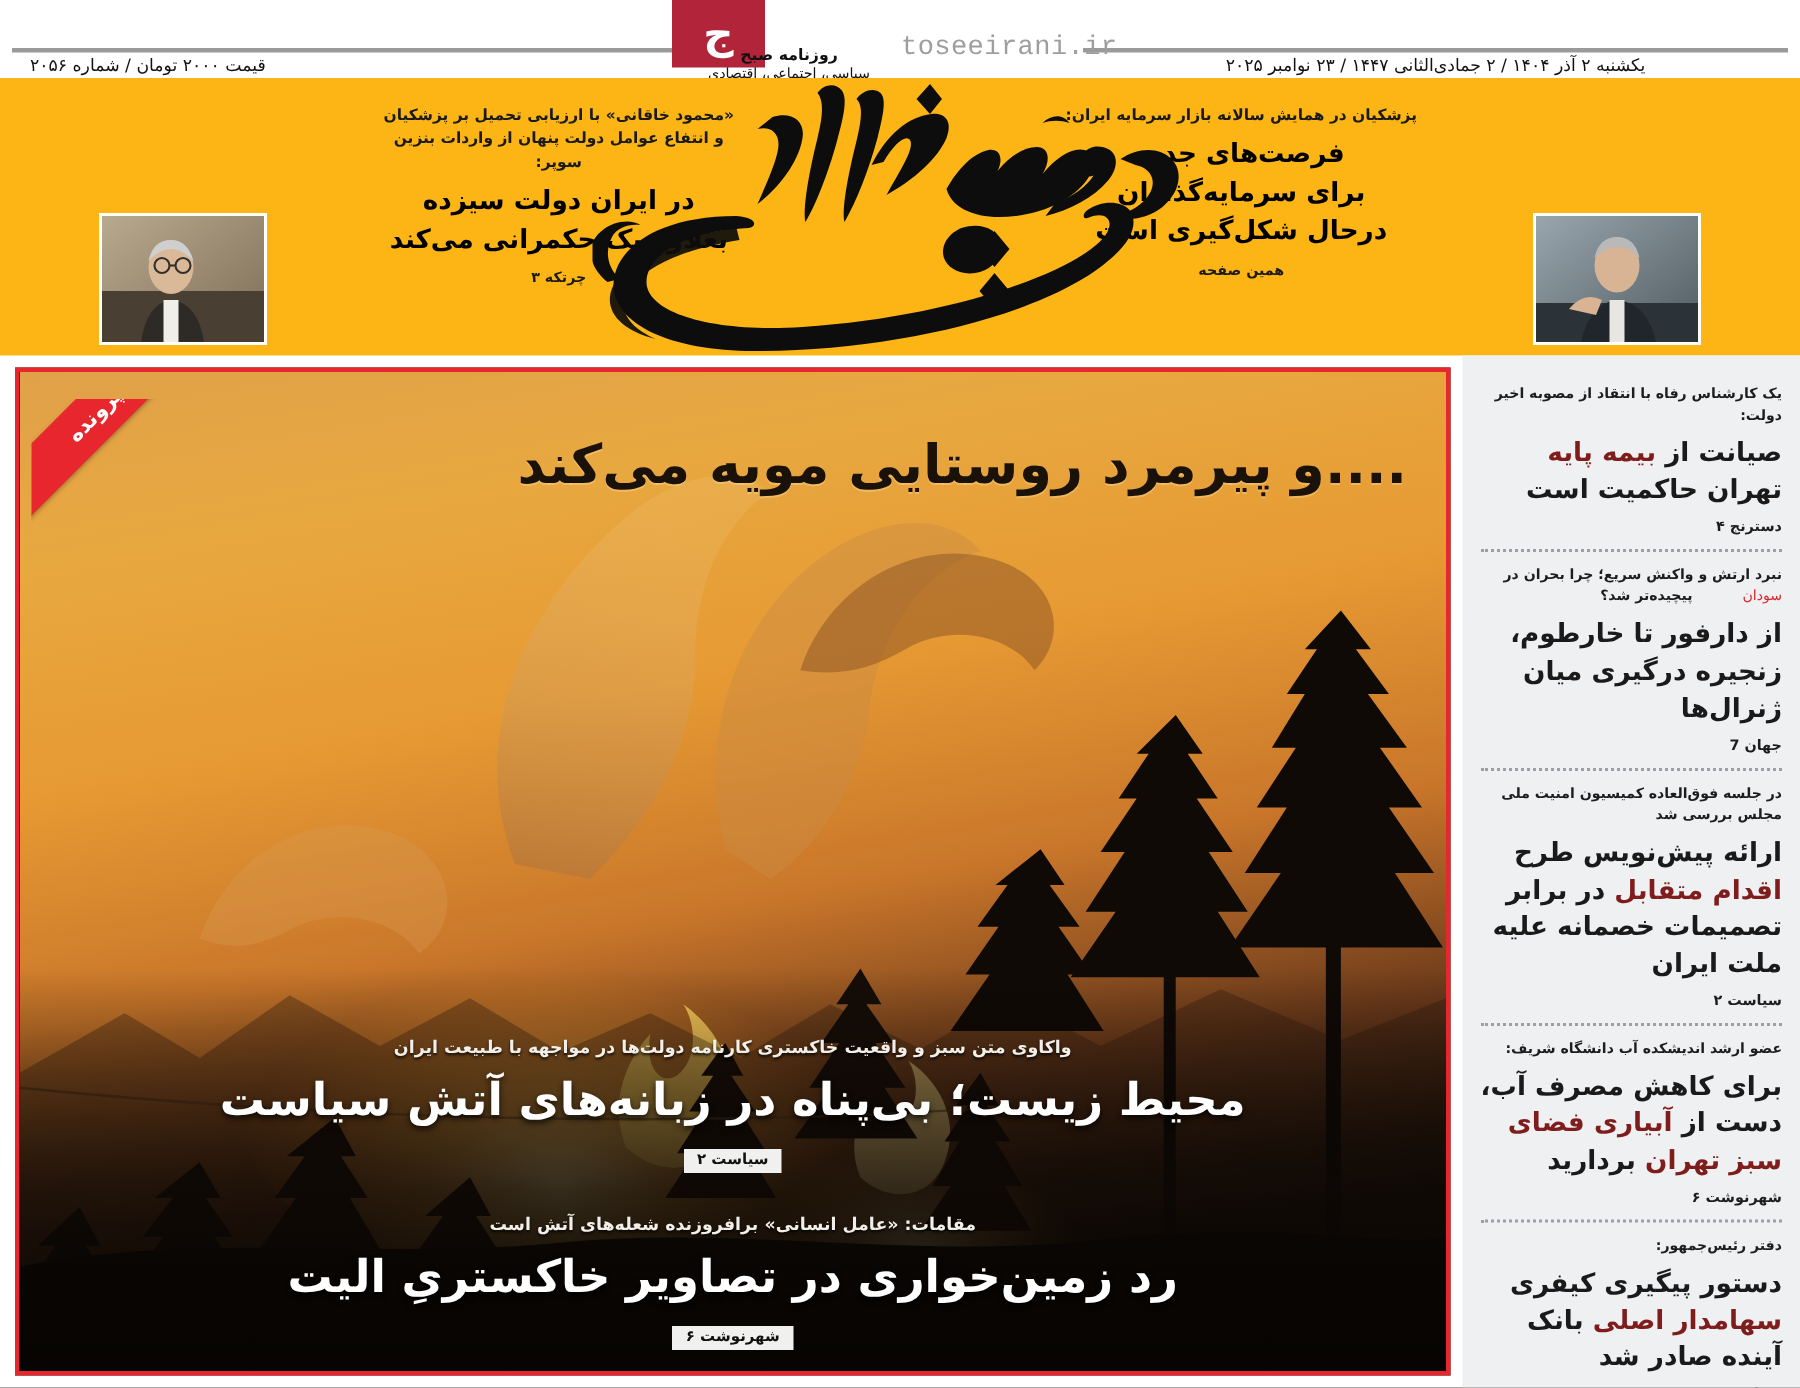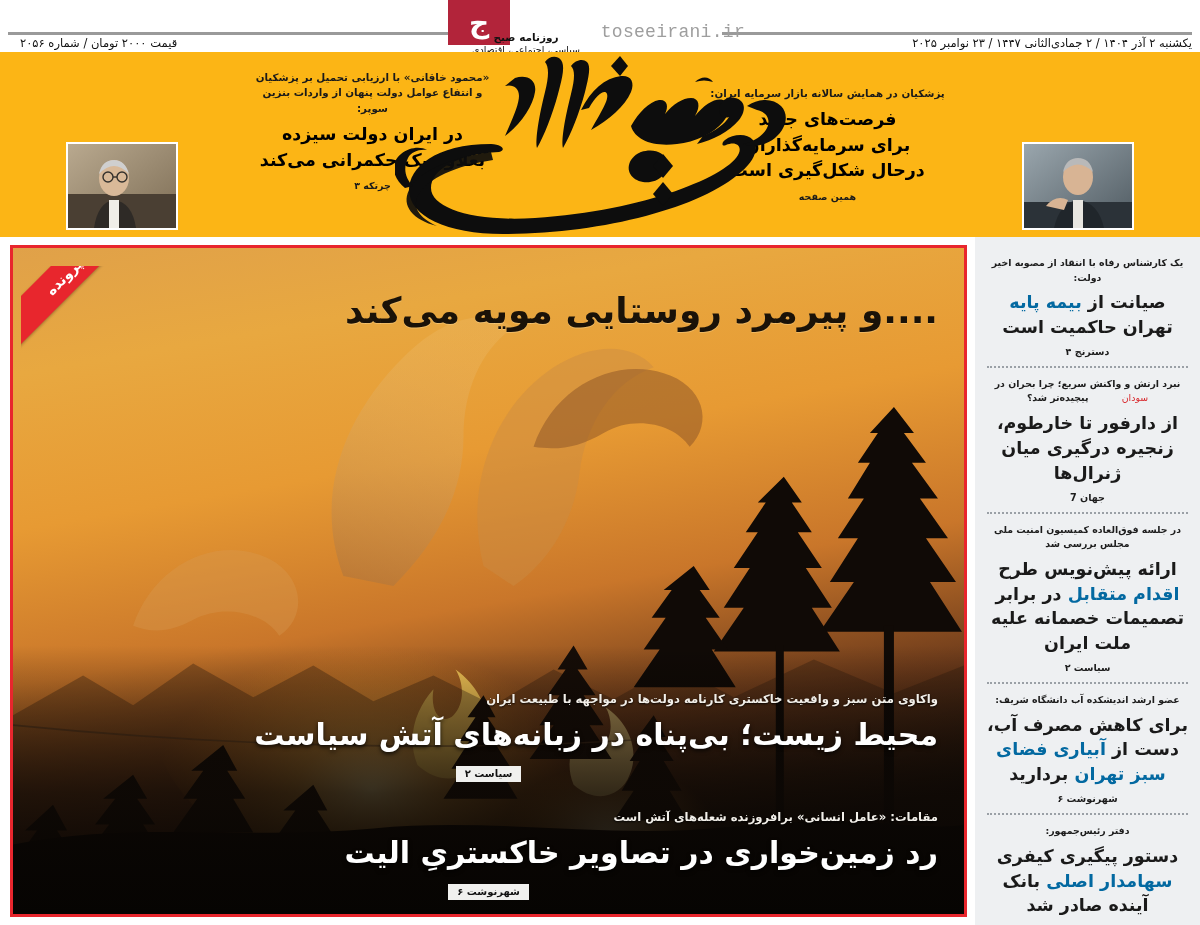--- a/index.html
+++ b/index.html
@@ -16,21 +16,21 @@
 
   
   .topbar{height:58px;position:relative;background:#fff;}
   .topbar .rule{
     position:absolute;top:32px;height:3px;background:#9a9a9a;
   }
   .rule-right{right:8px;width:470px;}
   .rule-left{left:8px;width:470px;}
   .top-date{
     position:absolute;top:36px;right:0;width:470px;
-    text-align:right;padding-left:0;padding-right:8px;
+    text-align:center;padding-left:0;padding-right:8px;
     font-size:11.5px;color:#111;letter-spacing:0;
     white-space:nowrap;
   }
   .top-price{
     position:absolute;top:36px;left:8px;
     font-size:11.5px;color:#111;white-space:nowrap;margin-left:12px;
   }
   .site-url{
     position:absolute;top:22px;right:455px;
     font-size:18px;color:#9e9e9e;
@@ -60,21 +60,21 @@
   .band-inner{position:relative;width:1200px;height:185px;}
 
   
   .logo-wrap{
     position:absolute;top:-4px;right:395px;width:410px;height:195px;
   }
   .logo-wrap svg{display:block;}
 
   
   .teaser{position:absolute;top:18px;width:235px;}
-  .teaser.right{right:255px;text-align:center;margin-top:16px;}
+  .teaser.right{right:255px;text-align:center;}
   .teaser.left{left:255px;text-align:center;}
   .teaser .eyebrow{
     font-size:10.3px;line-height:1.5;color:#1a1a1a;font-weight:600;
     margin-bottom:6px;
   }
   .teaser .hl{
     font-size:17.5px;line-height:1.45;color:#000;font-weight:bold;
     letter-spacing:-.2px;
   }
   .teaser .ref{
@@ -94,30 +94,30 @@
   .content{
     position:absolute;top:237px;right:0;left:0;bottom:0;
     display:flex;flex-direction:row;
   }
   
   .sidebar{
     width:225px;background:#eef0f2;
     padding:10px 12px 0 12px;box-sizing:border-box;
     position:relative;
   }
-  .side-item{padding:9px 0 7px 0;text-align:center;}
+  .side-item{padding:9px 0 7px 0;}
   .side-item .eyebrow{
     font-size:9.4px;line-height:1.55;color:#1d1d1d;font-weight:600;
     margin-bottom:5px;
   }
   .side-item .hl{
     font-size:17.5px;line-height:1.42;color:#1a1a1a;font-weight:bold;
     letter-spacing:-.2px;
   }
-  .side-item .hl em{font-style:normal;color:#0369a1;}
+  .side-item .hl em{font-style:normal;color:#7f1d1d;}
   .side-item .eyebrow em{font-style:normal;color:#d8262b;font-weight:400;margin-left:30px;}
   .side-item .ref{margin-top:6px;font-size:9.6px;color:#1d1d1d;font-weight:600;}
   .dotrule{
     height:0;border-bottom:2px dotted #9aa0a6;margin:2px 0 0 0;
   }
 
   
   .main{
     flex:1;padding:8px 8px 8px 10px;box-sizing:border-box;position:relative;
   }
@@ -138,26 +138,26 @@
     letter-spacing:-.5px;
     text-shadow:0 1px 0 rgba(255,225,170,.35);
   }
 
   .lower-block{
     position:absolute;right:26px;left:26px;
   }
   .lower-block.b1{bottom:132px;}
   .lower-block.b2{bottom:14px;}
   .lower-block .eyebrow{
-    font-size:11.6px;color:#f2efe9;font-weight:600;
+    font-size:11.6px;color:#f2efe9;font-weight:600;text-align:center;
     line-height:1.5;margin-bottom:7px;
     text-shadow:0 1px 2px rgba(0,0,0,.85);
   }
   .lower-block .hl{
-    font-size:30px;font-weight:bold;color:#ffffff;
+    font-size:30px;font-weight:bold;color:#ffffff;text-align:center;
     letter-spacing:-.4px;line-height:1.25;
     text-shadow:0 2px 4px rgba(0,0,0,.8);
   }
   .lower-block .ref{
     margin-top:9px;text-align:center;
   }
   .lower-block .ref span{
     display:inline-block;background:#f0f0ee;color:#111;
     font-size:10px;font-weight:700;padding:2px 9px 3px 9px;
   }

